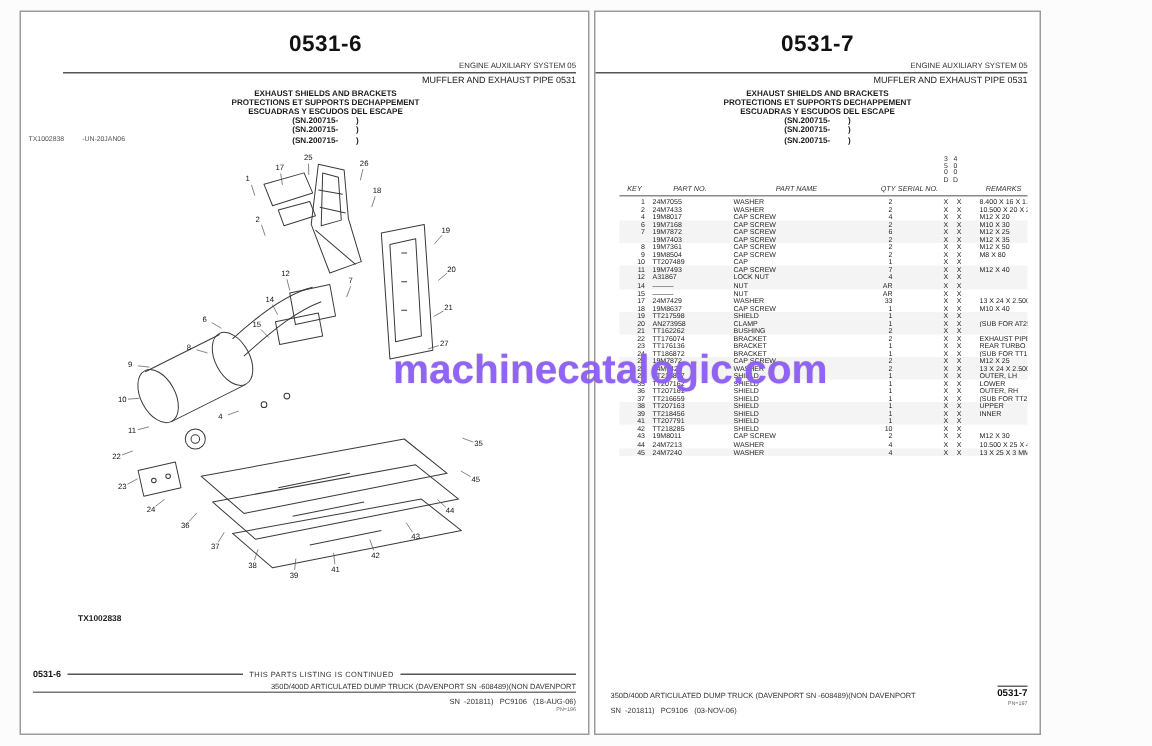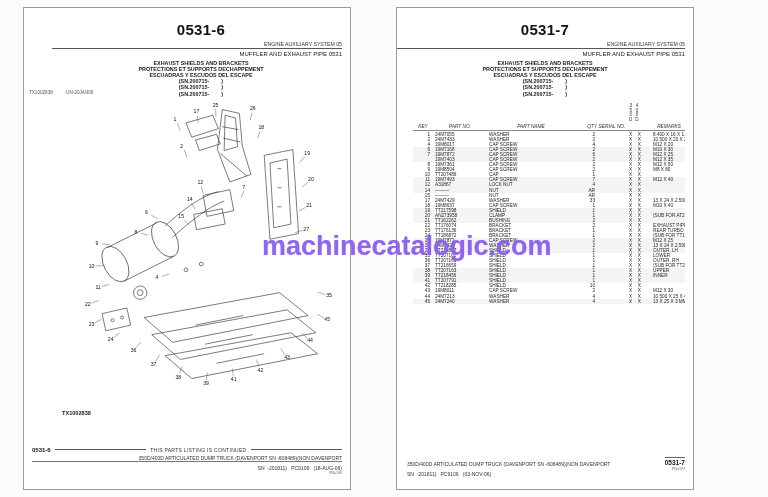--- a/index.html
+++ b/index.html
@@ -5,21 +5,21 @@
   html,body{margin:0;padding:0;}
   body{
     width:768px;height:497px;position:relative;overflow:hidden;
     background:#fcfcfc;color:#222;
     font-family:"Liberation Sans", sans-serif;
   }
   .page{
     position:absolute;top:7px;height:483px;background:#ffffff;
     border:1px solid #9b9b9b;box-sizing:border-box;
   }
-  #page-left{left:23px;width:328px;padding-left:28px;}
+  #page-left{left:13px;width:380px;padding-left:28px;}
   #page-right{left:396px;width:298px;}
 
   .pagenum-top{
     text-align:center;font-weight:bold;font-size:15px;letter-spacing:.3px;
     margin-top:13px;color:#111;
   }
   .sysline-wrap{
     margin:3px 8px 0 0;border-bottom:1px solid #555;
     text-align:right;font-size:5.2px;color:#333;padding-bottom:1px;
   }

